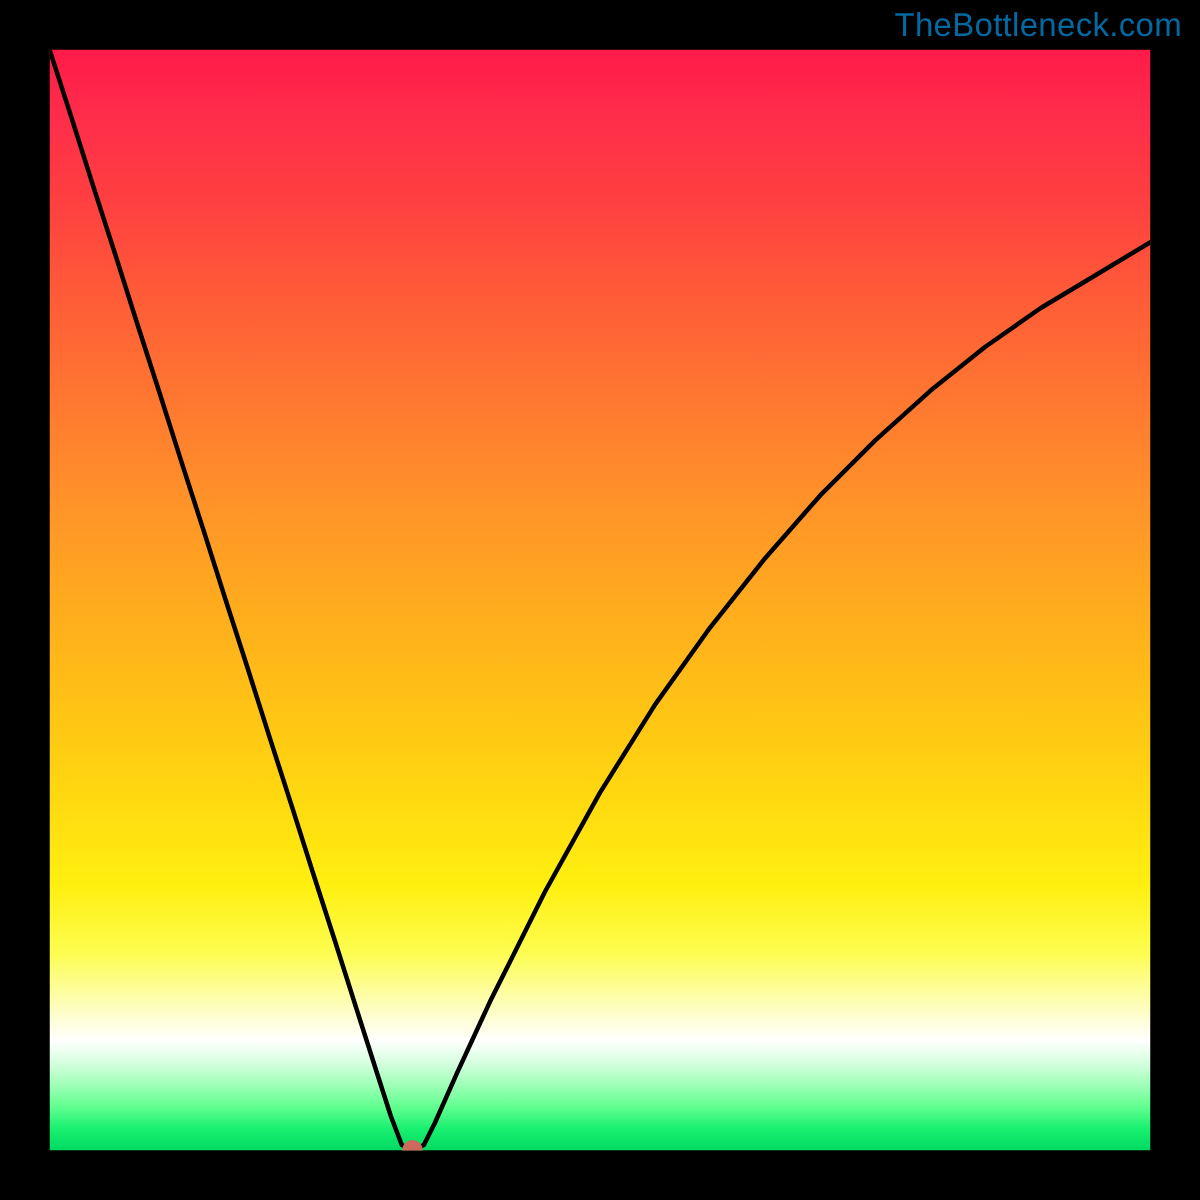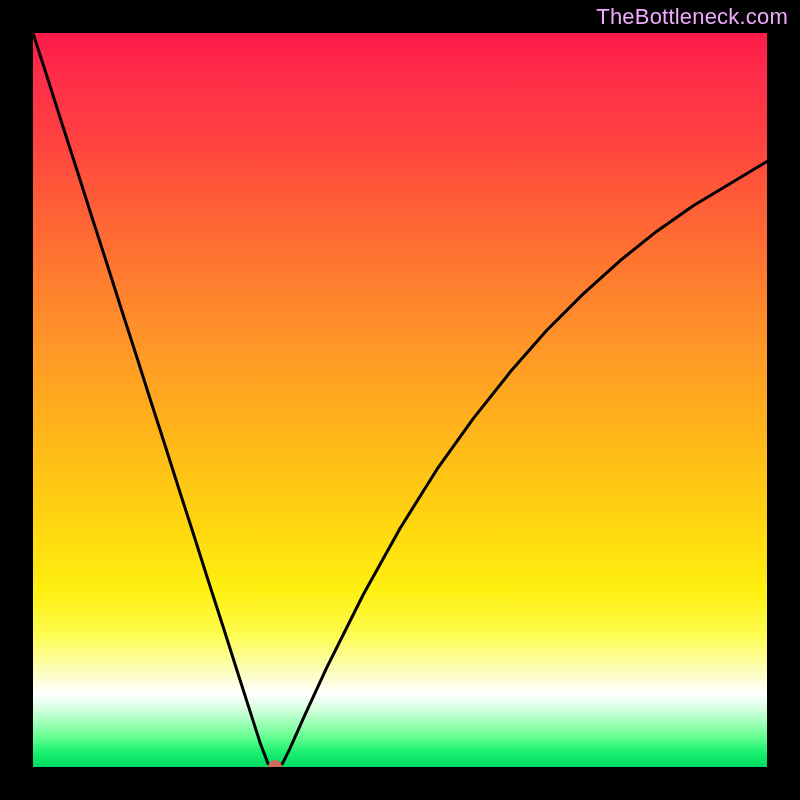--- a/index.html
+++ b/index.html
@@ -14,21 +14,21 @@
   .frame {
     position: relative;
     width: 800px;
     height: 800px;
     background: #000;
   }
   .watermark {
     position: absolute;
     top: 4px;
     right: 12px;
-    color: #f0abfc;
+    color: #0369a1;
     font-size: 22px;
     font-weight: 400;
     letter-spacing: 0.2px;
     z-index: 5;
     user-select: none;
   }
   .plot {
     position: absolute;
     left: 33px;
     top: 33px;

